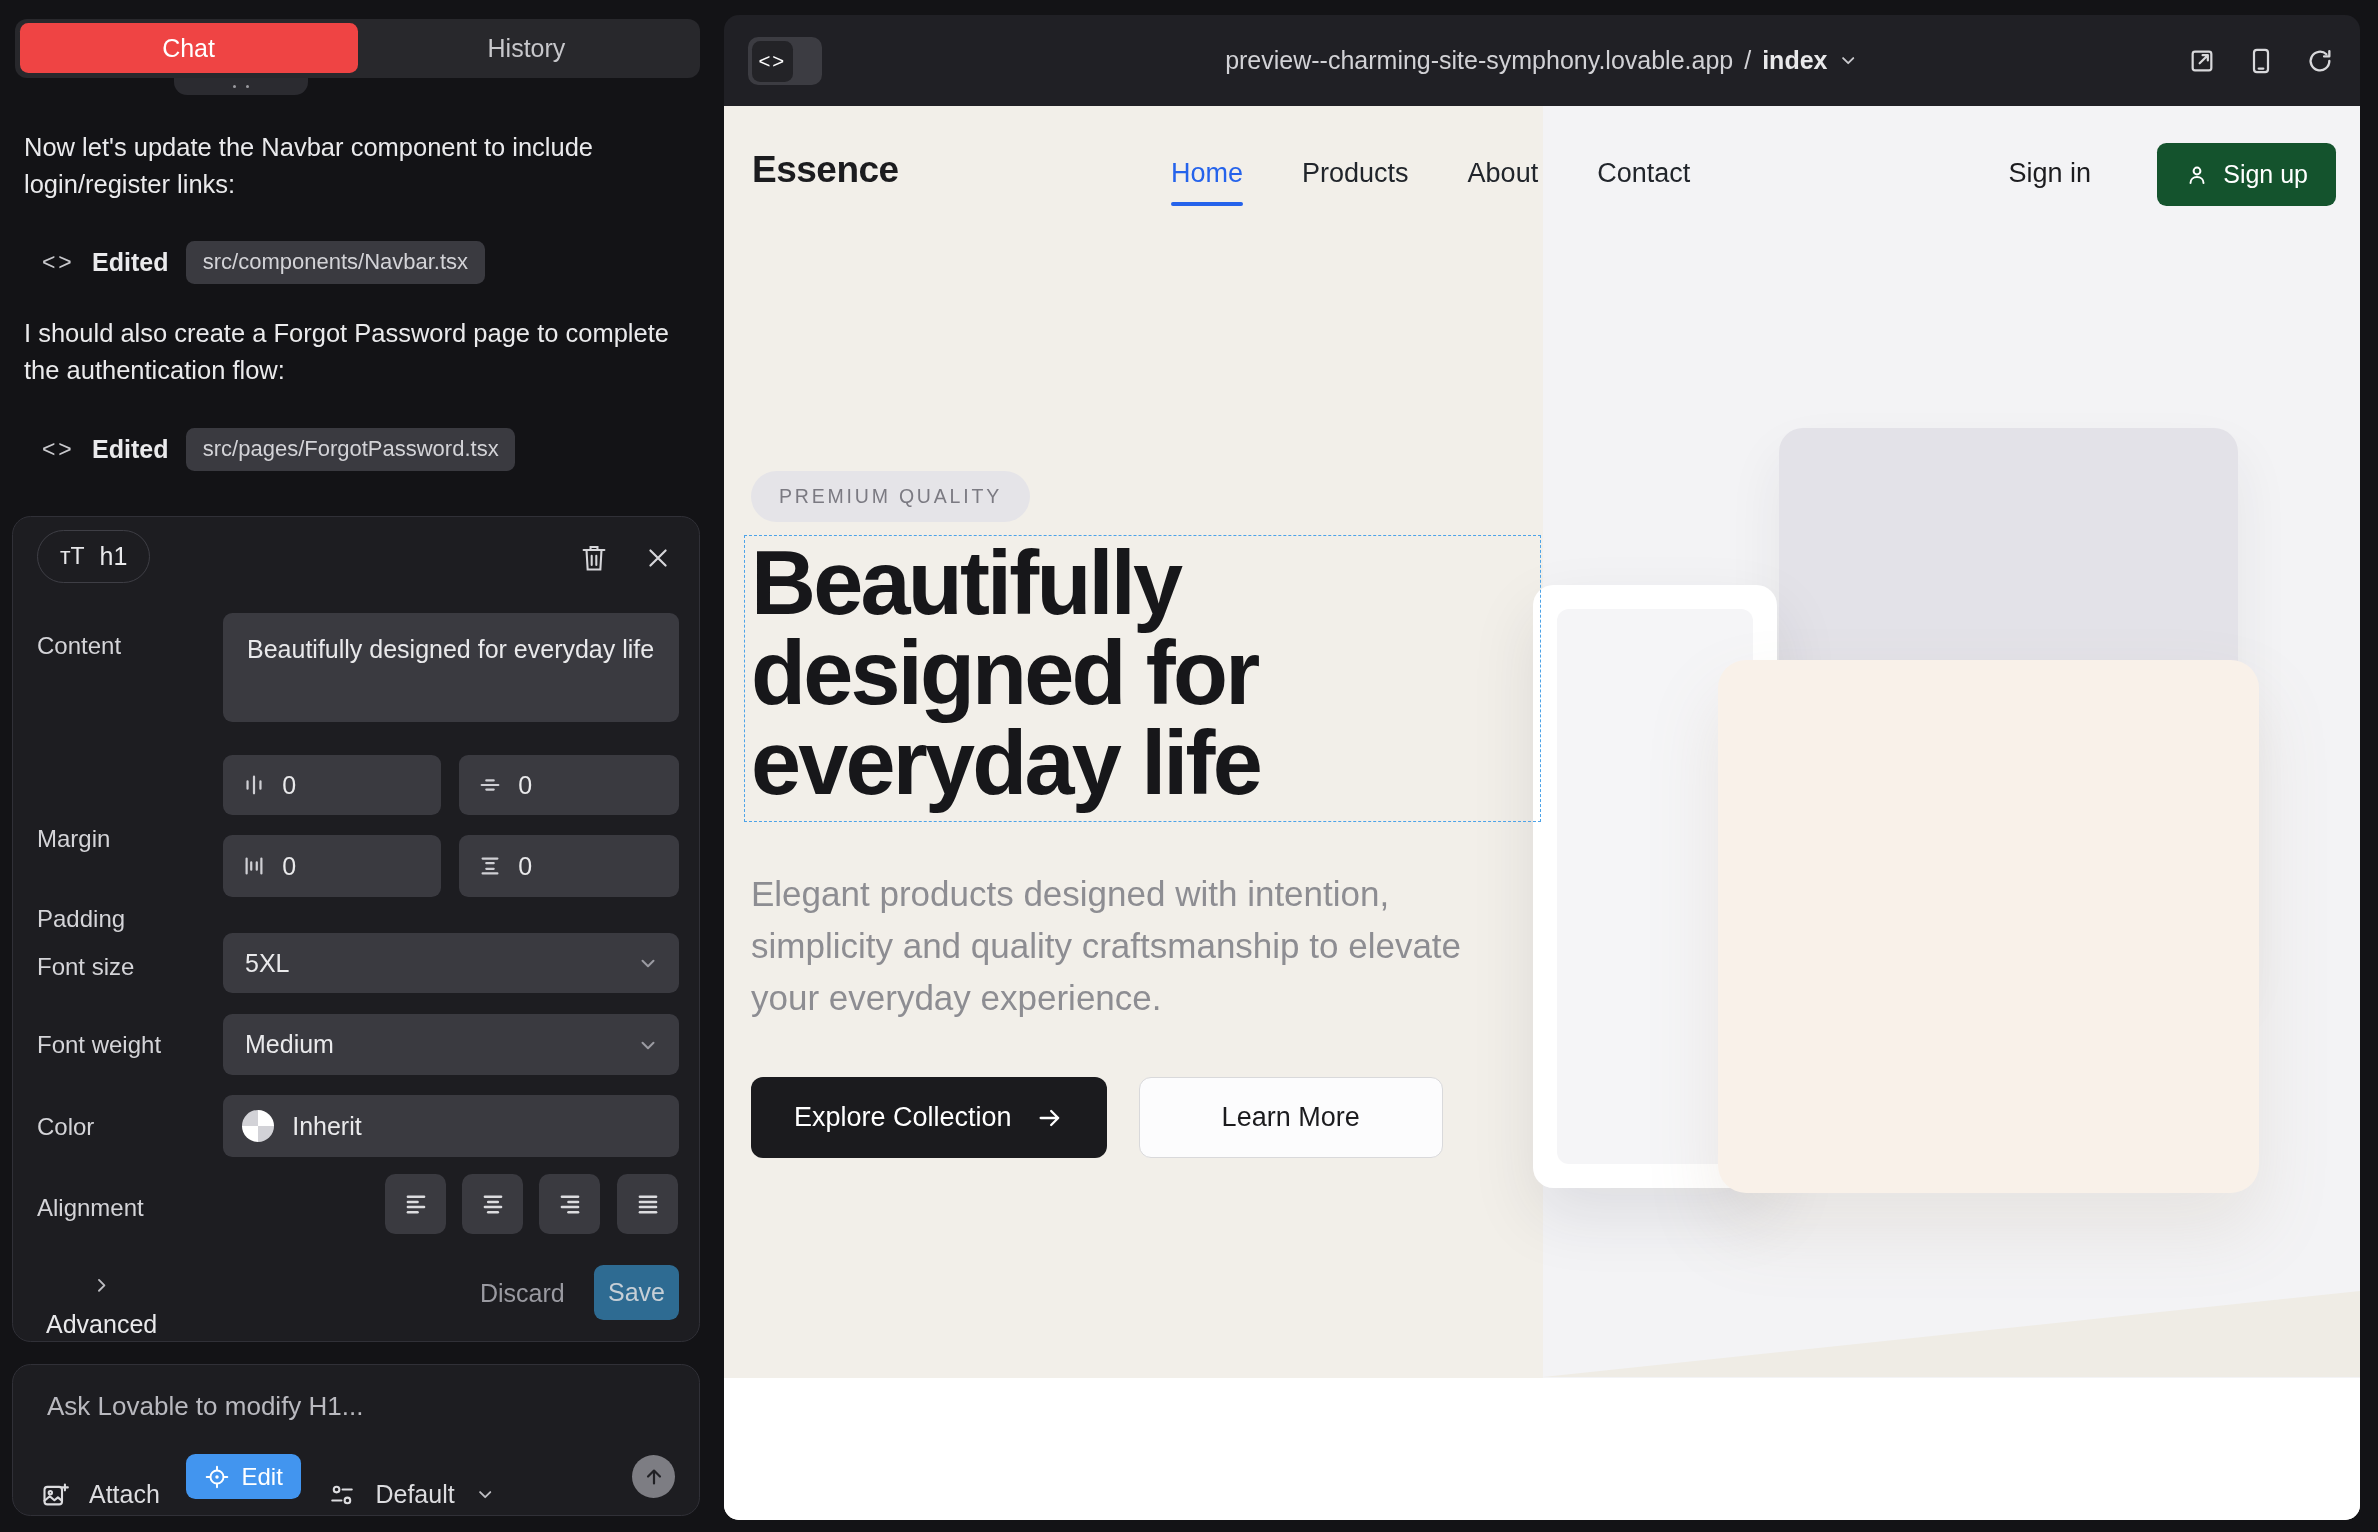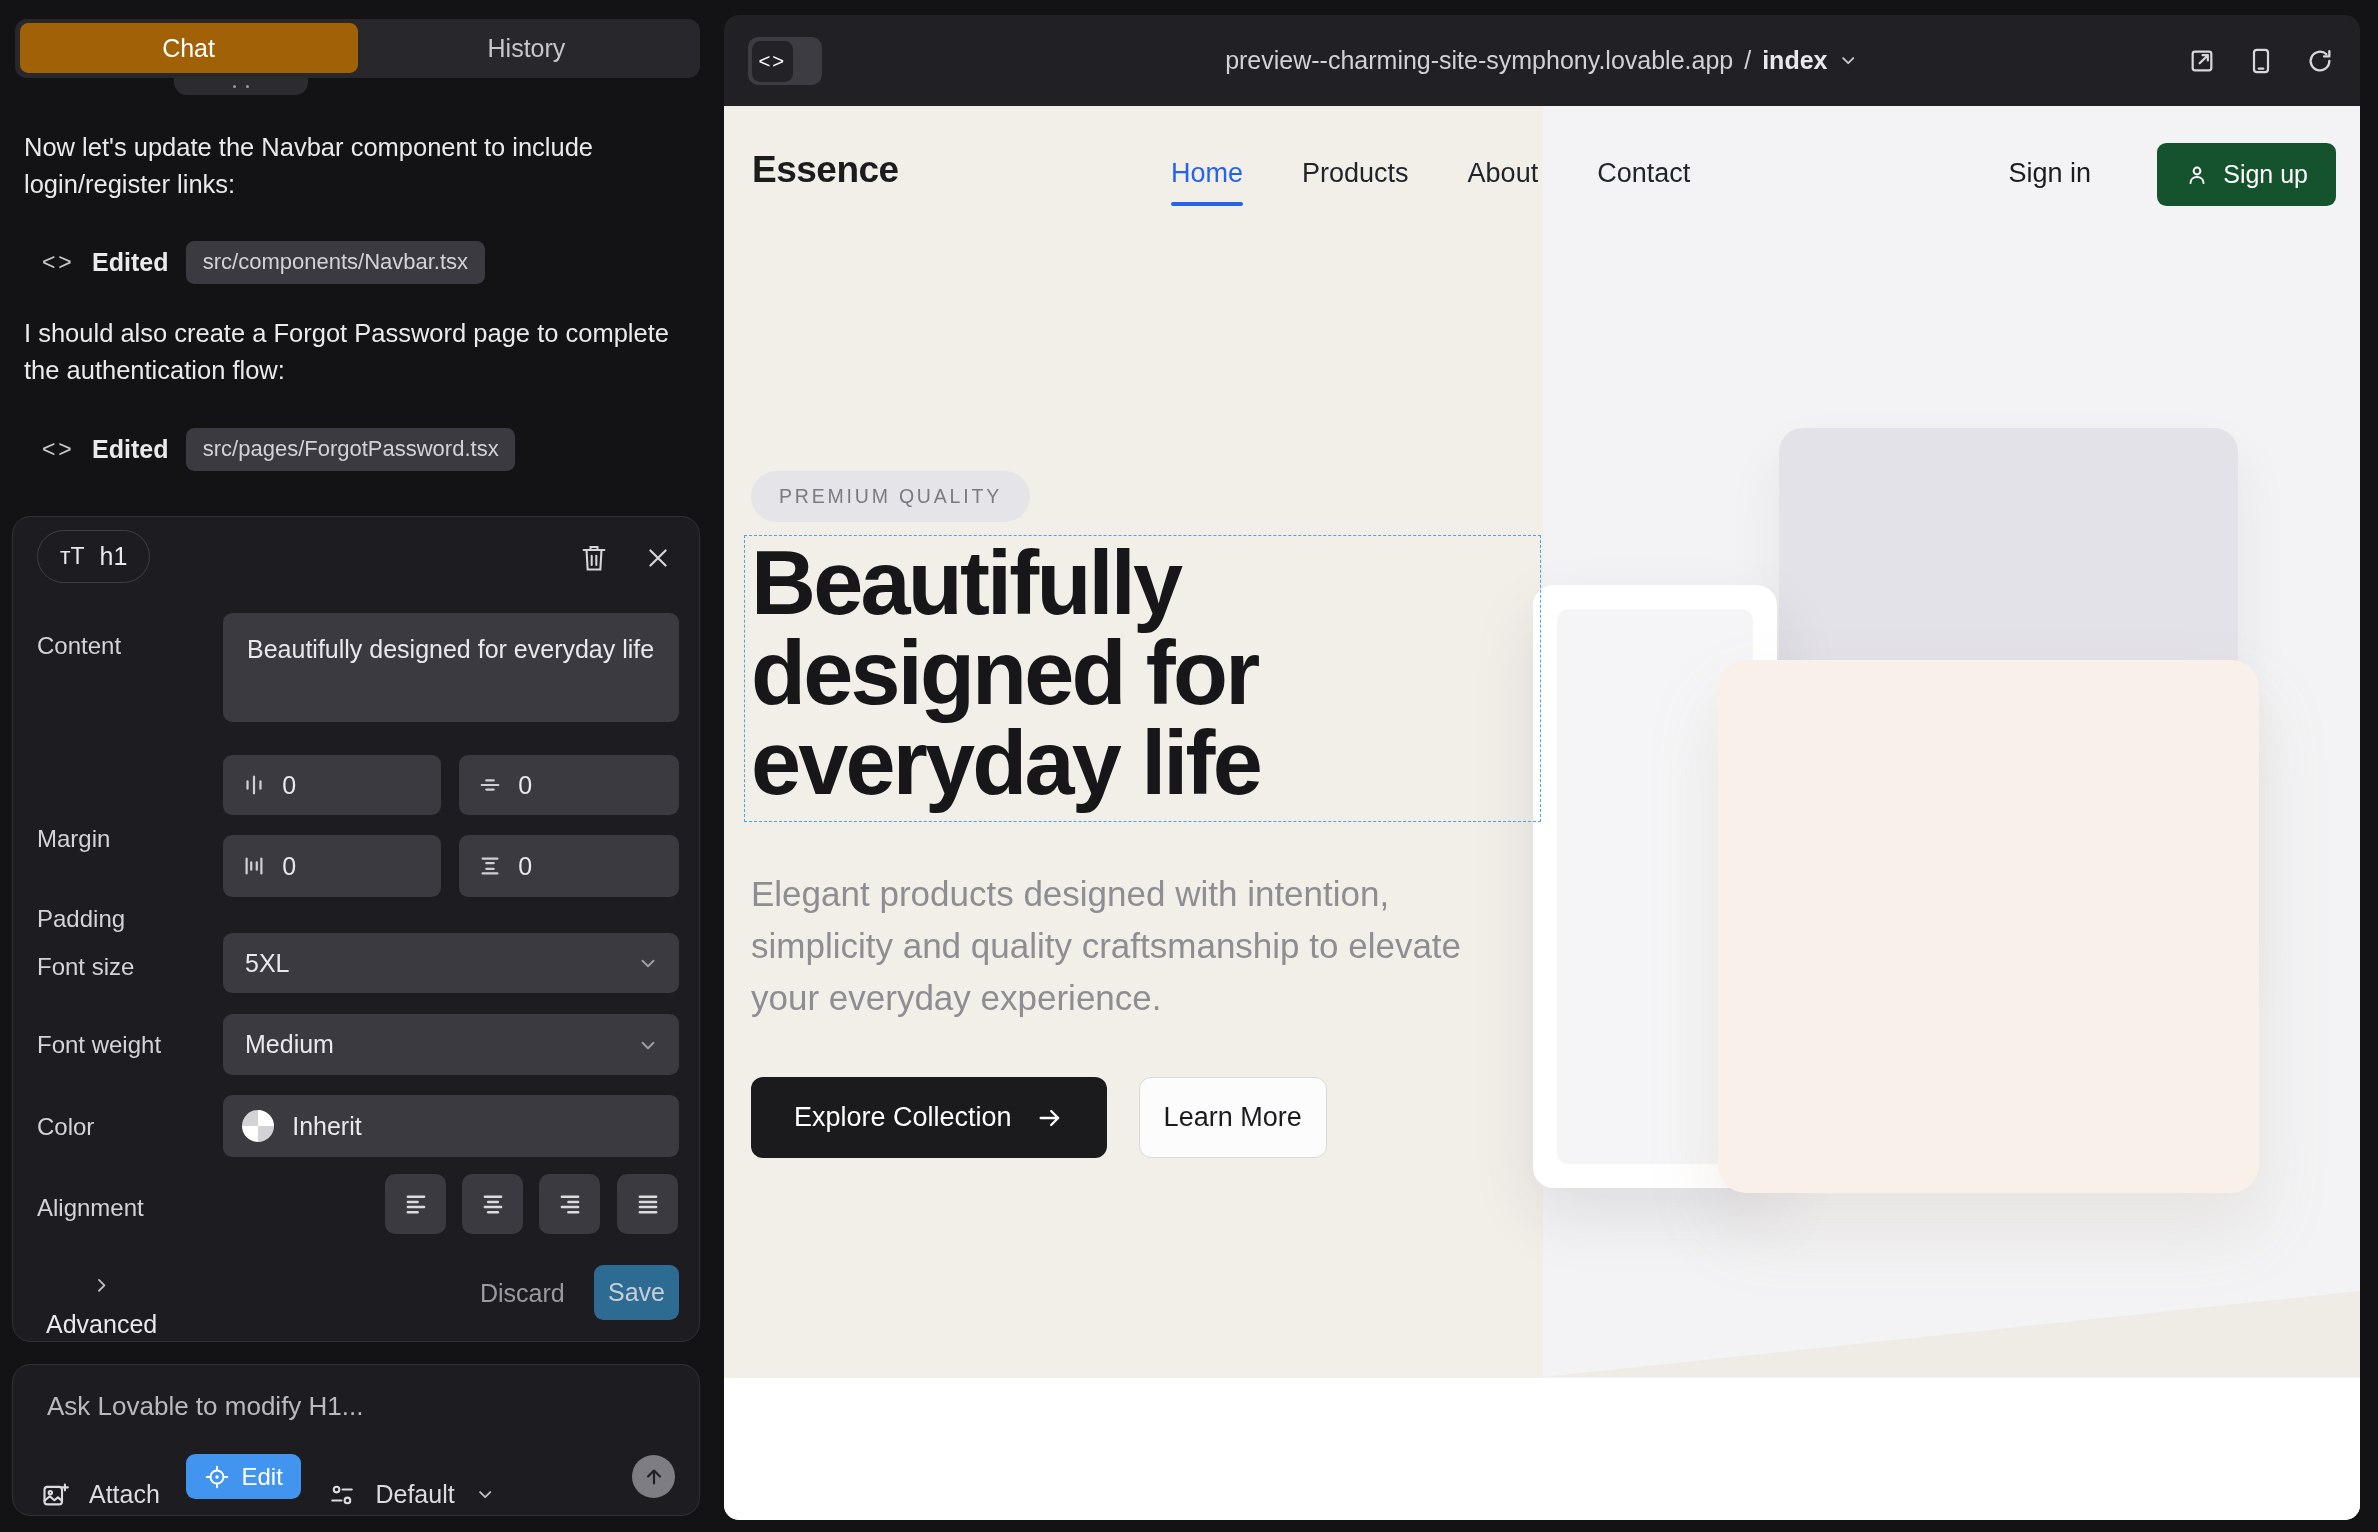--- a/index.html
+++ b/index.html
@@ -2,21 +2,21 @@
 <html style="font-size:15px"><head>
 <meta charset="utf-8">
 <style>
   html,body{margin:0;padding:0;background:#131316;}
   .stage{position:relative;width:2378px;height:1532px;background:#131316;overflow:hidden;
          font-family:"Liberation Sans","DejaVu Sans",sans-serif;-webkit-font-smoothing:antialiased;}
   
   .tabbar{position:absolute;left:15px;top:18.6px;width:685px;height:59px;background:#28282c;border-radius:12px;
           display:flex;align-items:stretch;padding:4.6px;box-sizing:border-box;}
   .tab{flex:1;display:flex;align-items:center;justify-content:center;font-size:25px;color:#c7c7cb;border-radius:8.3px;cursor:pointer;}
-  .tab.active{background:#a16207;color:#fff;}
+  .tab.active{background:#ef4444;color:#fff;}
   .scroll-remnant{position:absolute;left:174px;top:78px;width:134px;height:16.7px;background:#2b2b30;border-radius:0 0 13px 13px;
                   display:flex;align-items:center;justify-content:center;gap:9.3px;}
   .scroll-remnant i{width:3.7px;height:3.7px;border-radius:50%;background:#9a9a9f;}
   .msg{position:absolute;left:24px;width:655px;font-size:25.5px;line-height:1.46;color:#eaeaec;}
   .edit-row{position:absolute;left:42px;display:flex;align-items:center;gap:17.6px;}
   .code-glyph{font-size:23px;color:#c9c9cd;letter-spacing:2.8px;font-weight:400;}
   .edited-label{font-size:25px;font-weight:700;color:#eaeaec;}
   .file-badge{background:#3a3a40;border-radius:8.3px;padding:8.3px 16.7px;font-size:22px;color:#d3d3d7;}
   
   .panel{position:absolute;left:12px;top:516px;width:688px;height:826px;background:#1d1d21;border:1.9px solid #303037;
@@ -94,21 +94,21 @@
               font-size:19.5px;letter-spacing:2.8px;color:#7b7a82;}
   .selection{position:absolute;left:19.5px;top:429px;width:795px;height:285px;border:1.9px dashed #4da3e8;z-index:6;}
   .headline{position:absolute;left:27px;top:432px;font-size:90px;line-height:1.0;font-weight:600;color:#17171a;
             letter-spacing:-2.8px;z-index:5;}
   .headline span{display:block;}
   .hero-desc{position:absolute;left:27px;top:762px;width:733px;font-size:35px;line-height:1.48;color:#8d8d92;}
   .cta-row{position:absolute;left:27px;top:971px;display:flex;gap:32px;z-index:5;}
   .cta-primary{height:81px;background:#1b1b1e;color:#fff;border-radius:12px;display:flex;align-items:center;
                gap:24px;padding:0 43px;font-size:27px;cursor:pointer;}
   .cta-secondary{height:81px;background:#fcfcfd;border:1.9px solid #d9d9db;box-sizing:border-box;color:#1b1b1e;
-                 border-radius:12px;display:flex;align-items:center;padding:0 24px;font-size:27px;cursor:pointer;}
+                 border-radius:12px;display:flex;align-items:center;padding:0 82px;font-size:27px;cursor:pointer;}
   svg{display:block;}
 </style>
 </head>
 <body>
 
 <div class="stage">
 
   <div class="tabbar">
     <div class="tab active">Chat</div>
     <div class="tab">History</div>

